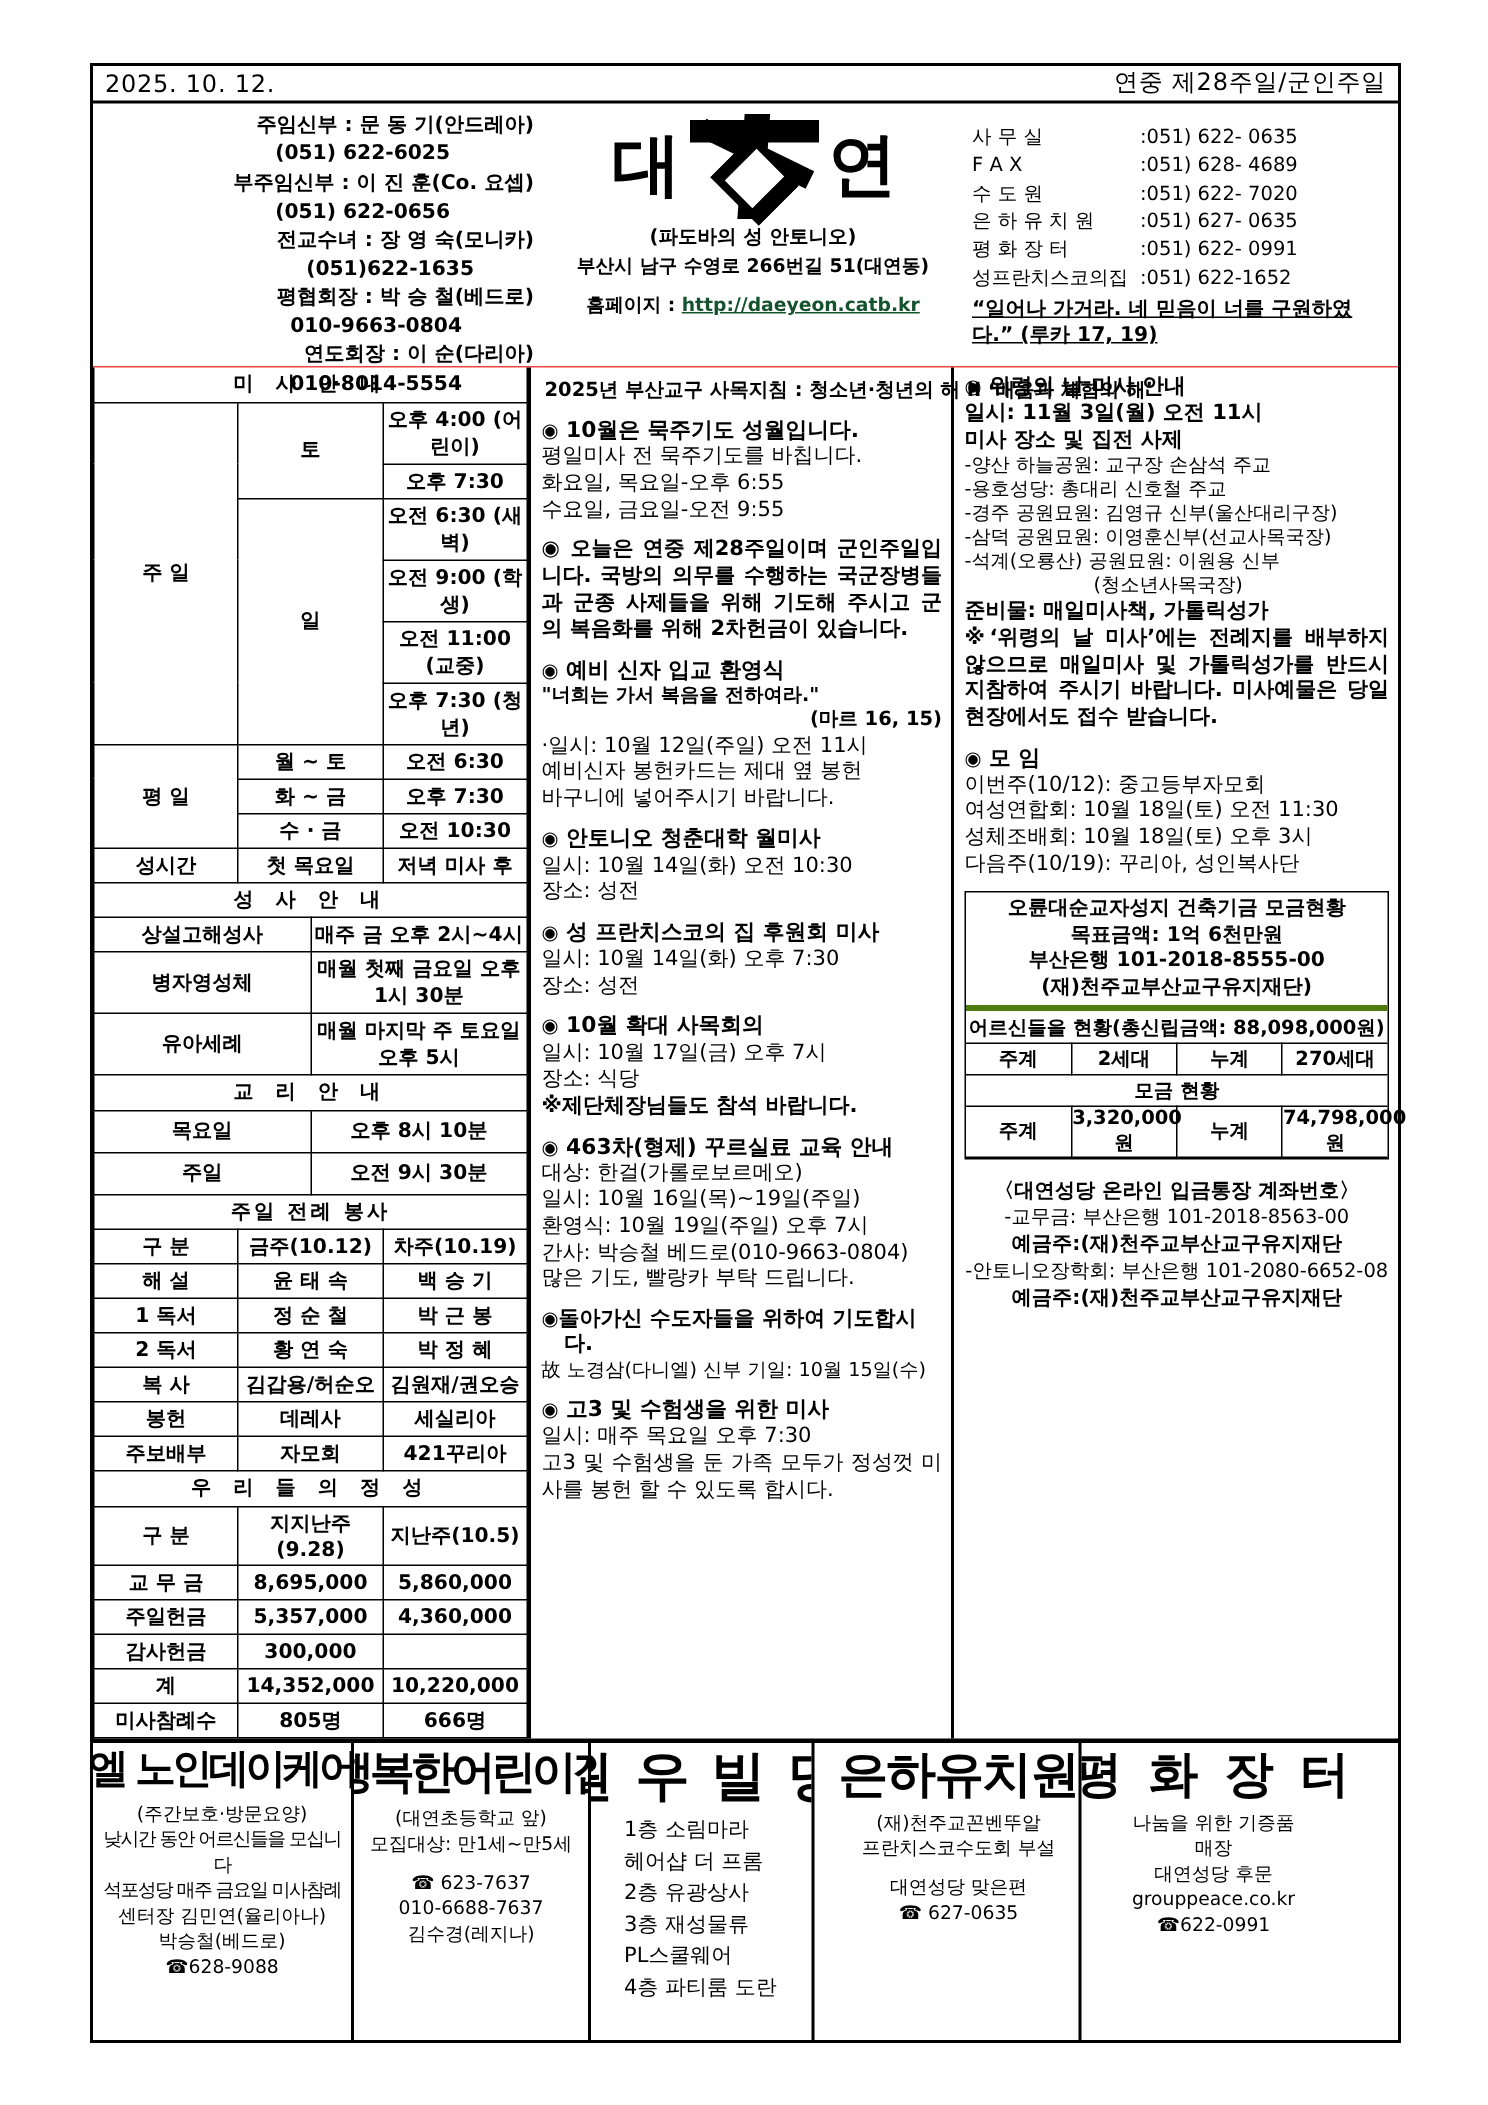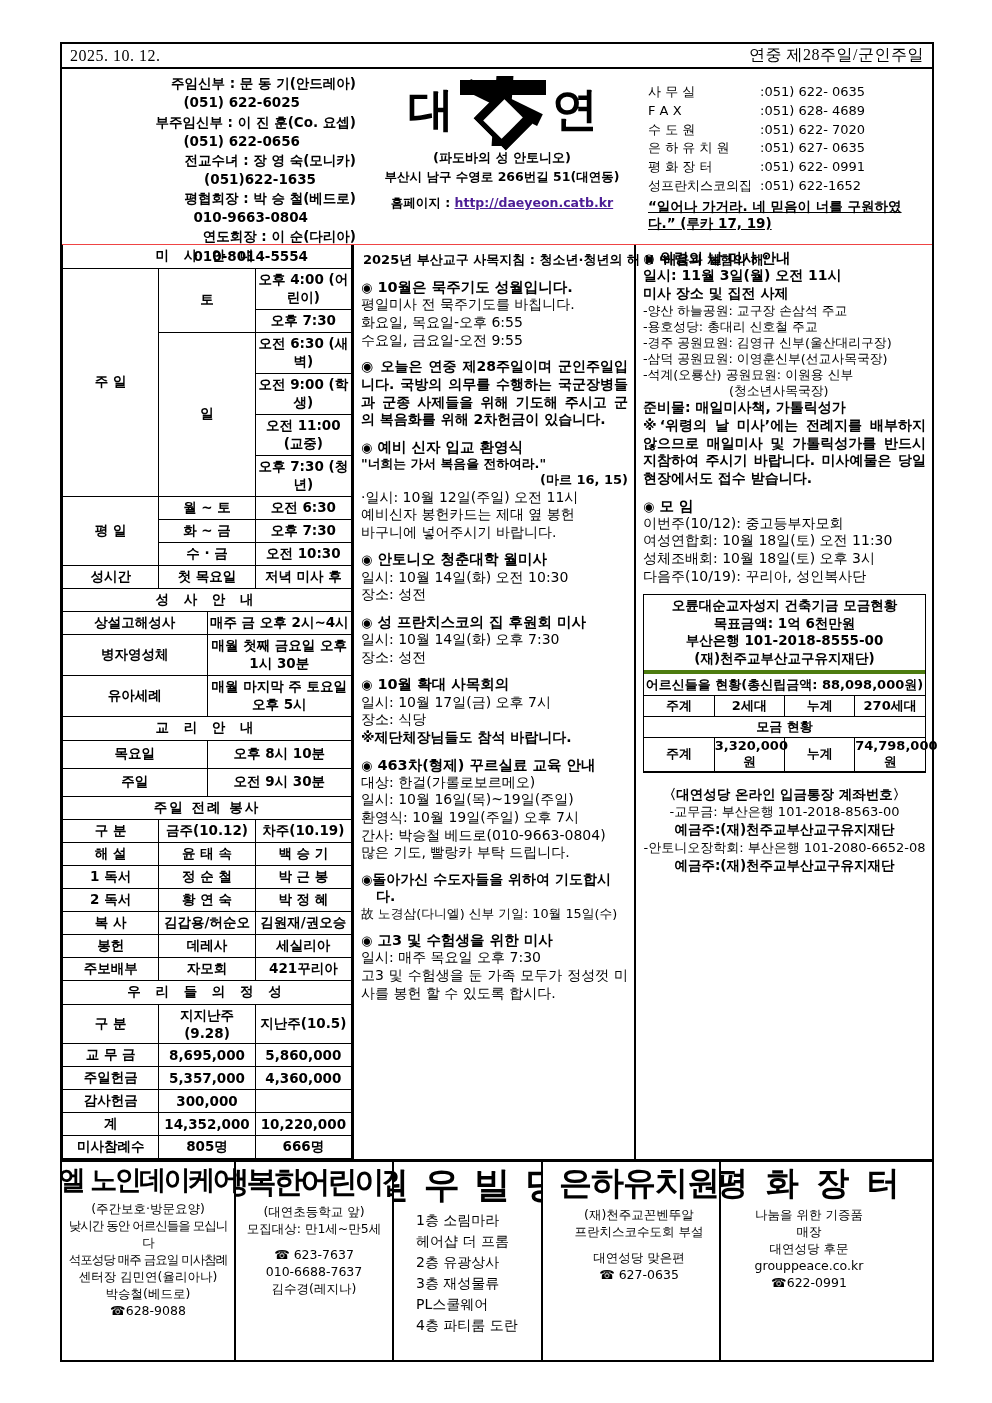--- a/index.html
+++ b/index.html
@@ -8,21 +8,21 @@
     background: #ffffff;
     font-family: "DejaVu Sans", "Liberation Sans", sans-serif;
     color: #000;
     overflow: hidden;
   }
   .page { width: 992px; height: 1403px; padding: 42px 58px 40px 60px; position: relative; }
   .sheet { border: 2px solid #000; width: 874px; height: 1320px; position: relative; display: flex; flex-direction: column; }
 
   
   .datebar { display: flex; justify-content: space-between; align-items: center;
-             border-bottom: 2px solid #000; height: 26px; padding: 0 8px; font-family: Liberation Serif, serif; }
+             border-bottom: 2px solid #000; height: 26px; padding: 0 8px; }
   .datebar .d { font-size: 16px; letter-spacing: .5px; }
   .datebar .r { font-size: 16px; letter-spacing: .5px; }
 
   
   .masthead { display: flex; border-bottom: 1px solid #ef4444; height: 176px; }
   .mh-left { width: 300px; padding: 5px 6px 0 4px; display: flex; flex-direction: column; align-items: flex-end; }
   .mh-left .row { font-size: 13.5px; font-weight: bold; line-height: 1.42; white-space: nowrap; }
   .mh-left .tel { font-size: 13.5px; font-weight: bold; line-height: 1.42; white-space: nowrap; padding-right: 56px;}
   .mh-left .tel2 { padding-right: 40px; }
   .mh-left .tel3 { padding-right: 48px; }
@@ -31,21 +31,21 @@
   .logo .glyph { font-size: 46px; font-weight: bold; font-family: "DejaVu Sans", sans-serif; letter-spacing: -2px; }
   .logo .cross { position: relative; width: 96px; height: 72px; }
   .logo .cross .v { position:absolute; left: 40px; top: 2px; width: 17px; height: 70px; background:#000; transform: skewX(-4deg);}
   .logo .cross .h { position:absolute; left: 6px; top: 6px; width: 86px; height: 15px; background:#000;}
   .logo .cross .d1 { position:absolute; left: 10px; top: 22px; width: 80px; height: 13px; background:#000; transform: rotate(26deg);}
   .logo .cross .d2 { position:absolute; left: 26px; top: 28px; width: 46px; height: 38px; background:#000; transform: rotate(45deg); clip-path: polygon(0 0,100% 0,100% 100%,0 100%);}
   .logo .cross .w1 { position:absolute; left: 36px; top: 30px; width: 26px; height: 30px; background:#fff; transform: rotate(45deg);}
   .mh-center .patron { font-size: 13px; font-weight: bold; margin-top: 2px; }
   .mh-center .addr { font-size: 12.5px; font-weight: bold; margin-top: 2px; }
   .mh-center .home { font-size: 12.5px; font-weight: bold; margin-top: 9px; }
-  .mh-center .home a { color: #4c1d95; text-decoration: underline; }
+  .mh-center .home a { color: #14532d; text-decoration: underline; }
   .mh-right { flex: 1; padding: 14px 10px 0 6px; }
   .mh-right .r { font-size: 13px; font-weight: normal; line-height: 1.44; white-space: nowrap; display:flex; }
   .mh-right .r .lbl { width: 112px; display: inline-flex; justify-content: space-between; }
   .mh-right .r .lbl.wide { letter-spacing: 0; width: 112px; }
   .mh-right .quote { font-size: 13.5px; font-weight: bold; line-height: 1.3; margin-top: 2px; text-decoration: underline; }
 
   
   .main { display: flex; flex: 1; }
   .col-left { width: 292px; border-right: 2px solid #000; }
   .col-mid  { width: 282px; border-right: 2px solid #000; padding: 4px 6px 0 7px; }

